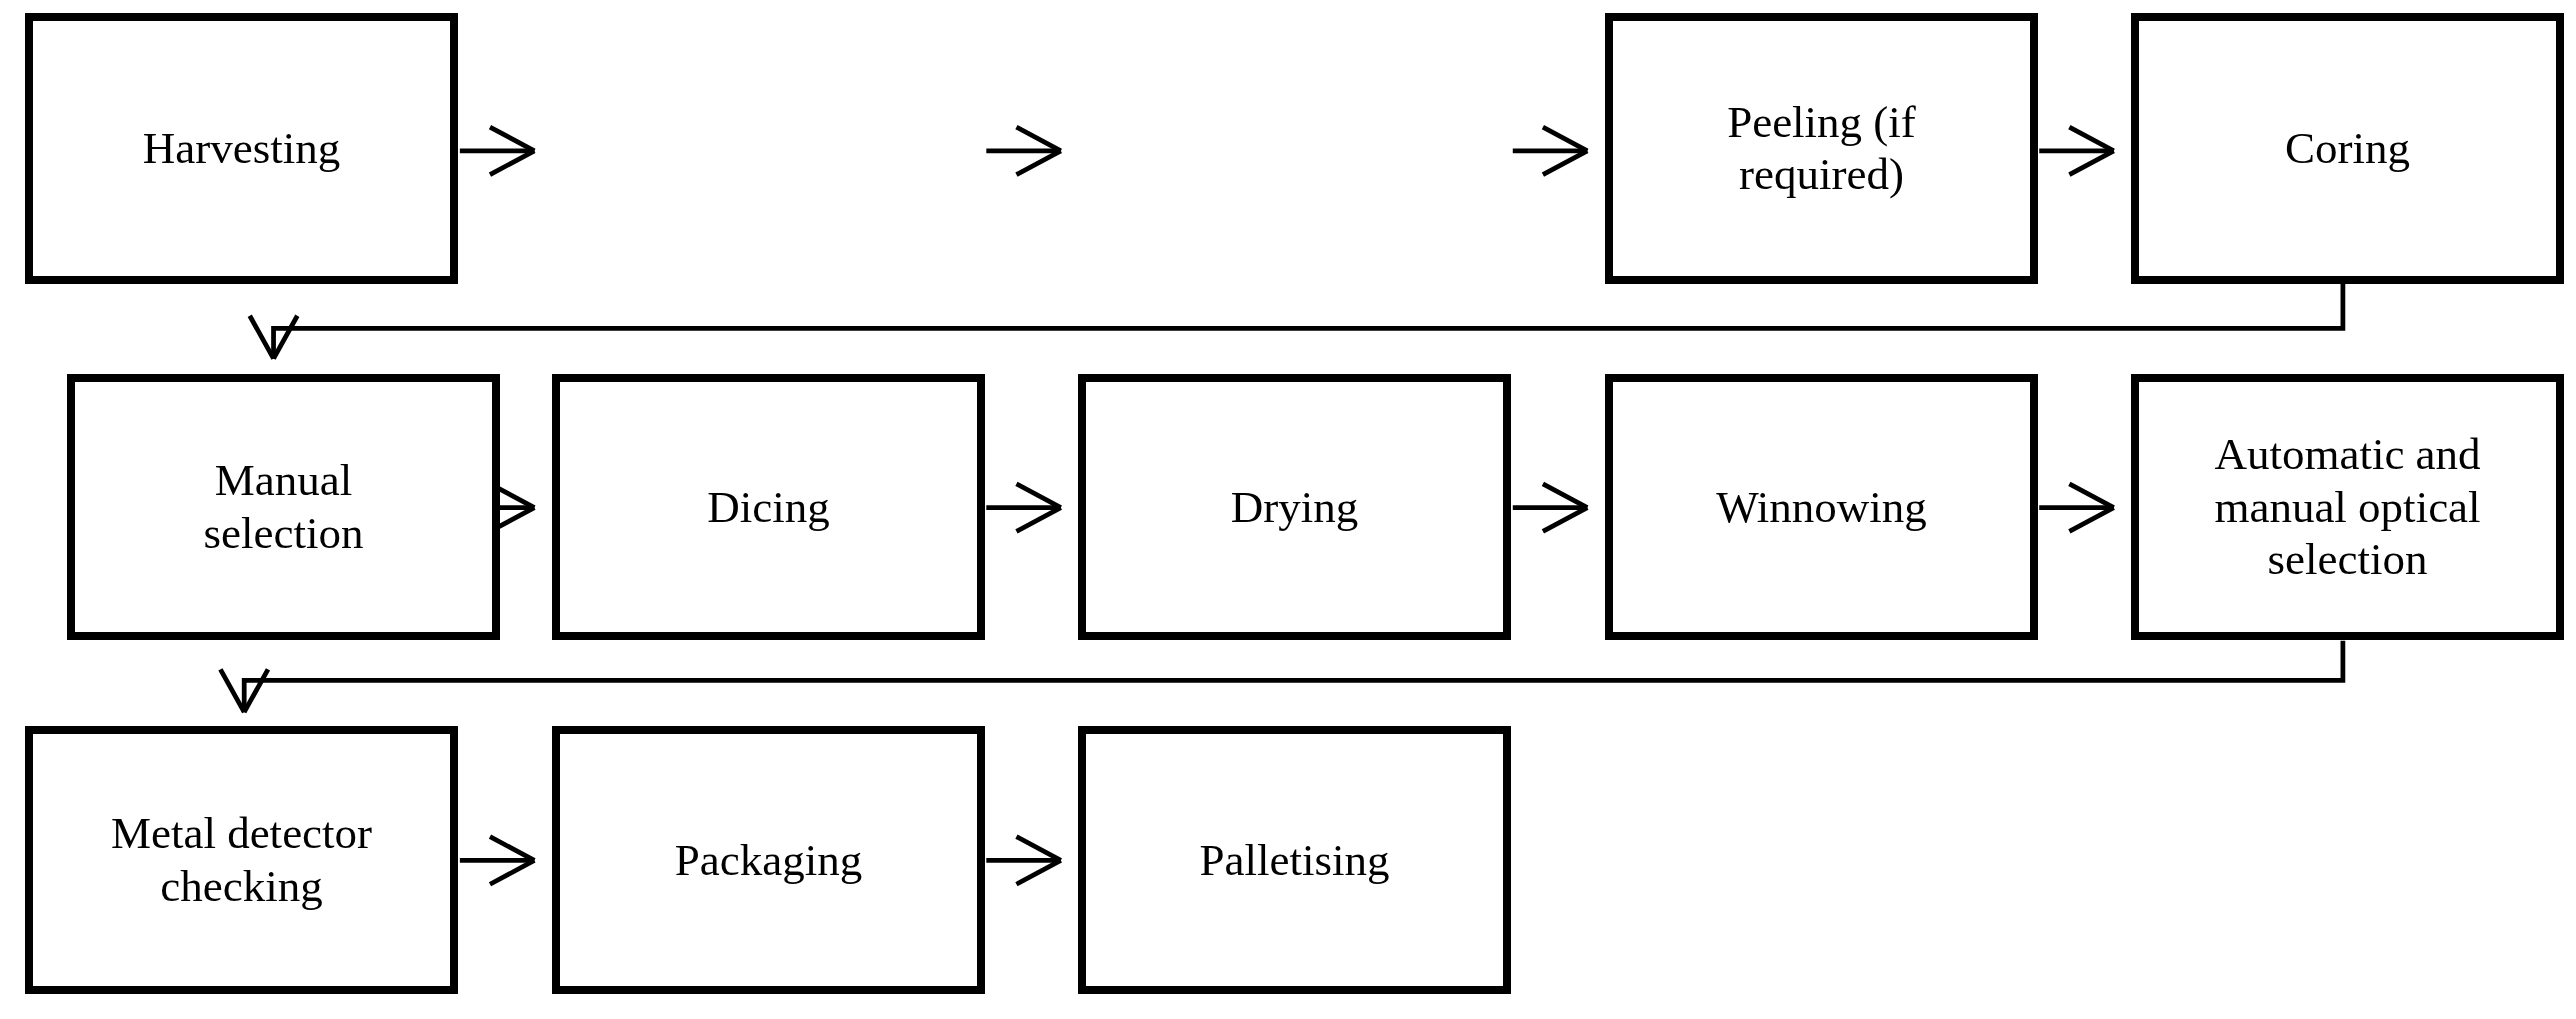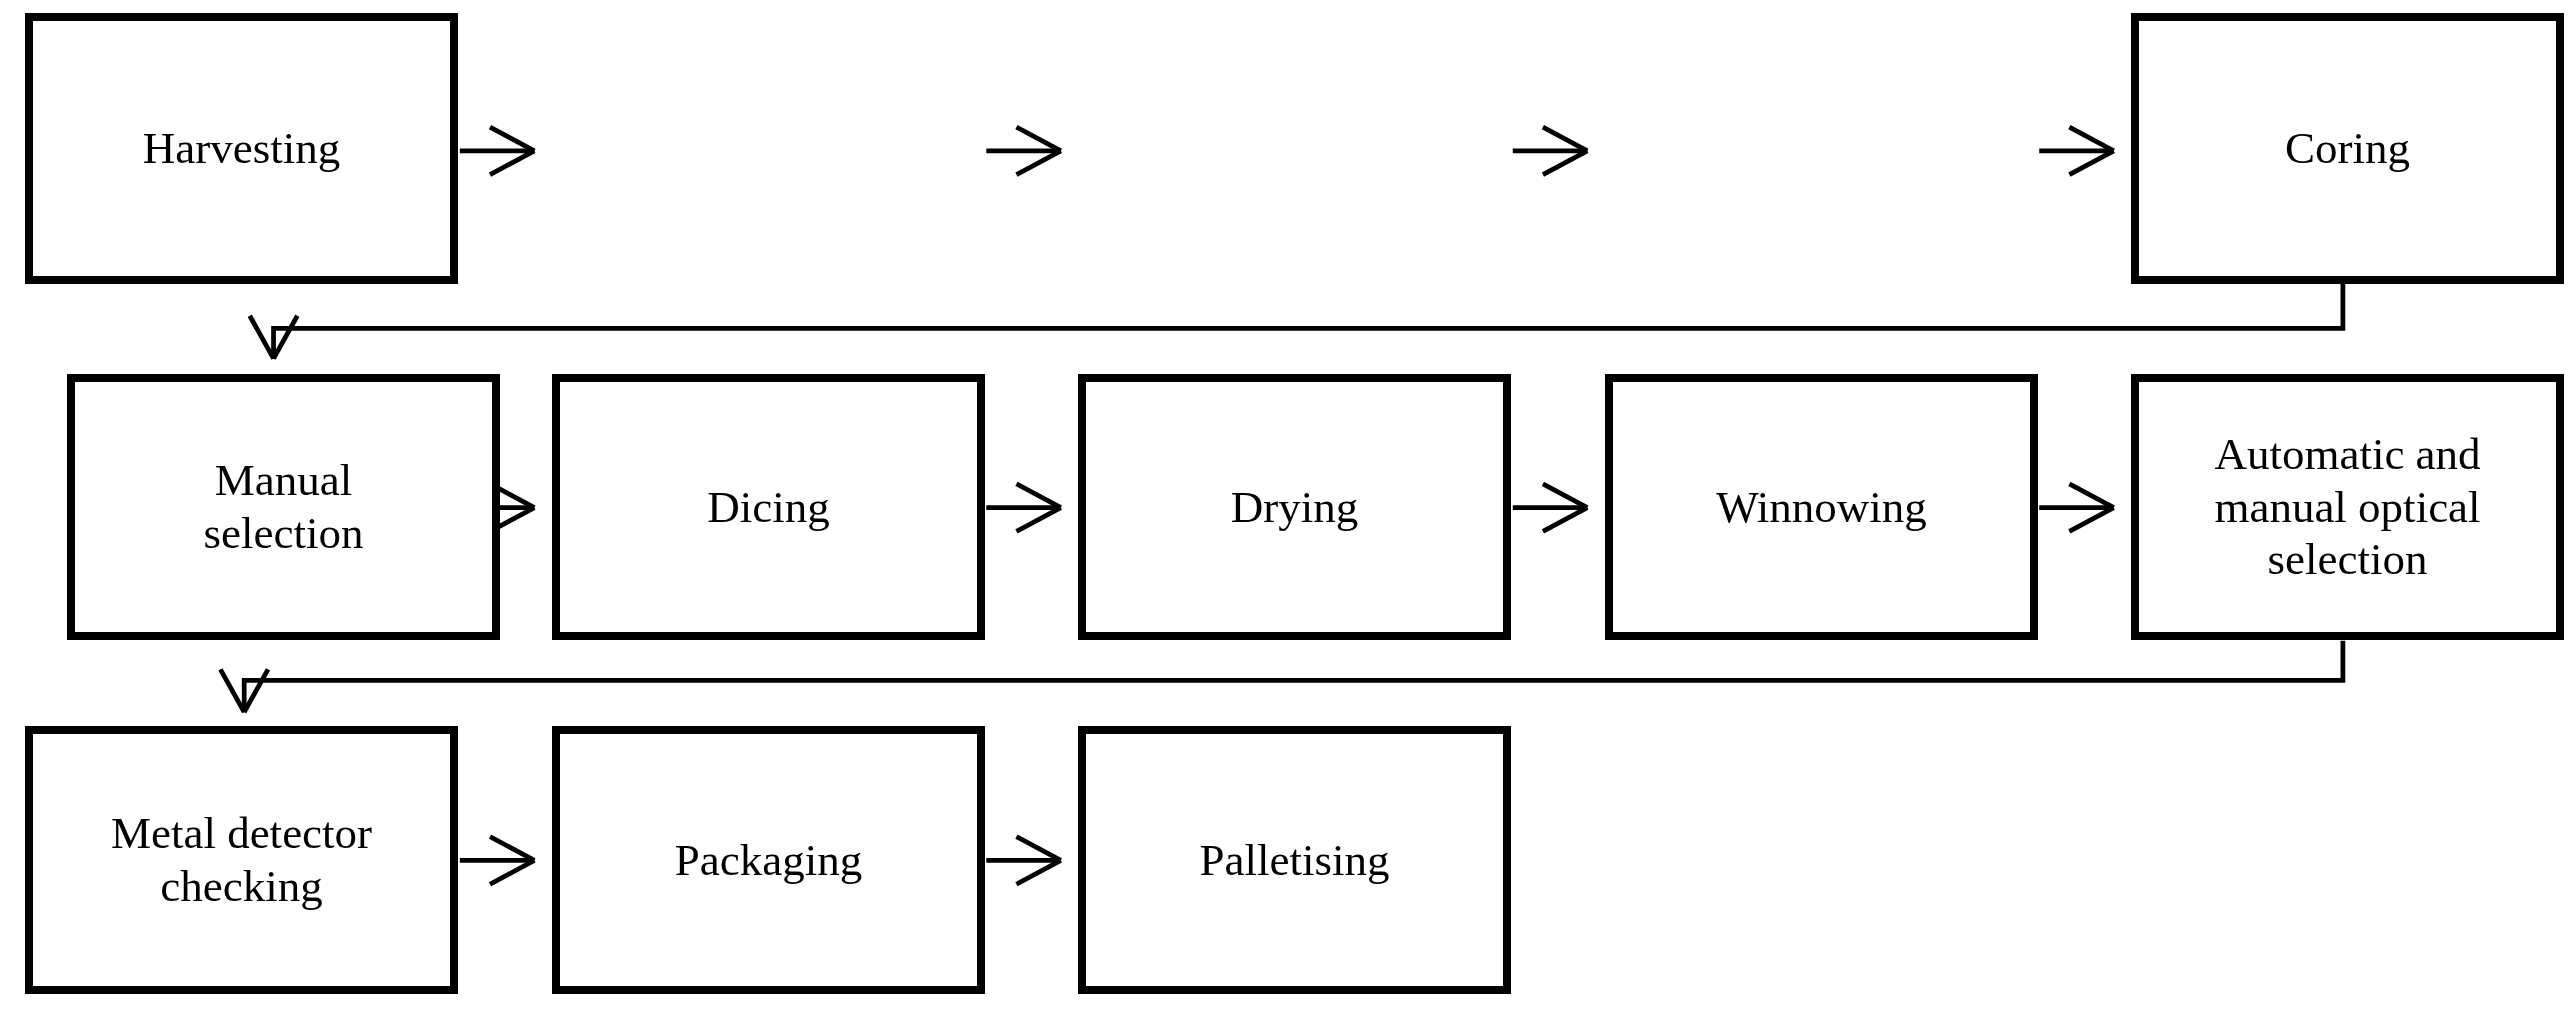--- a/index.html
+++ b/index.html
@@ -103,20 +103,24 @@
       <g>
         <path d="M1244,1085 H1338"></path>
           <path d="M1282,1055 L1338,1085 M1282,1115 L1338,1085"></path>
       </g>
     </g>
   </svg>
 
   <div class="node r0" style="left:25px">
     <span class="node-label">Harvesting</span>
   </div>
+  <div class="node r0" style="left:1605px">
+    <span class="node-label">Peeling (if
+required)</span>
+  </div>
   <div class="node r0" style="left:2131px">
     <span class="node-label">Coring</span>
   </div>
 
   <div class="node r1" style="left:67px">
     <span class="node-label">Manual
 selection</span>
   </div>
   <div class="node r1" style="left:552px">
     <span class="node-label">Dicing</span>

